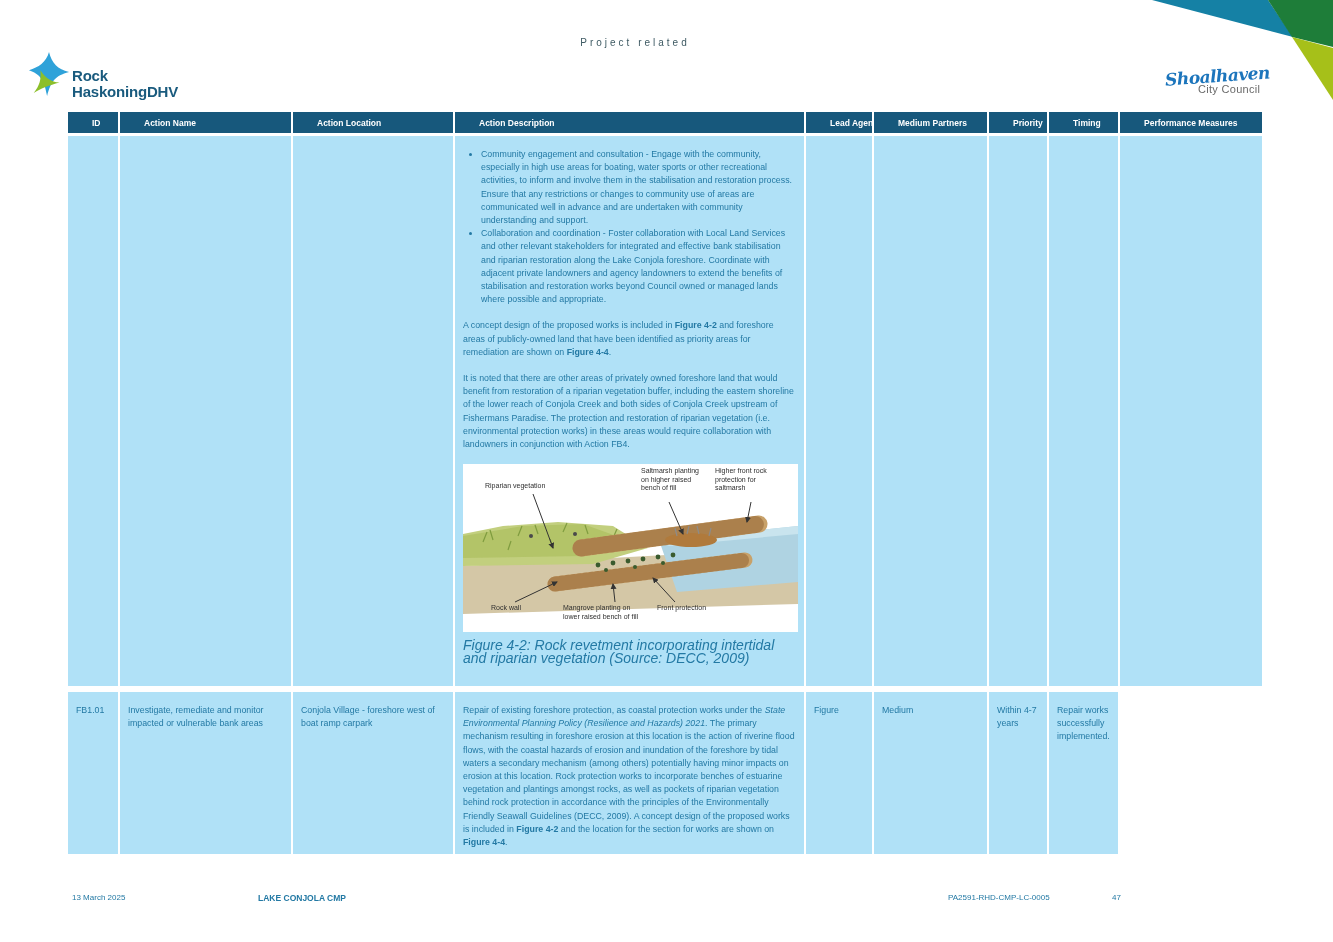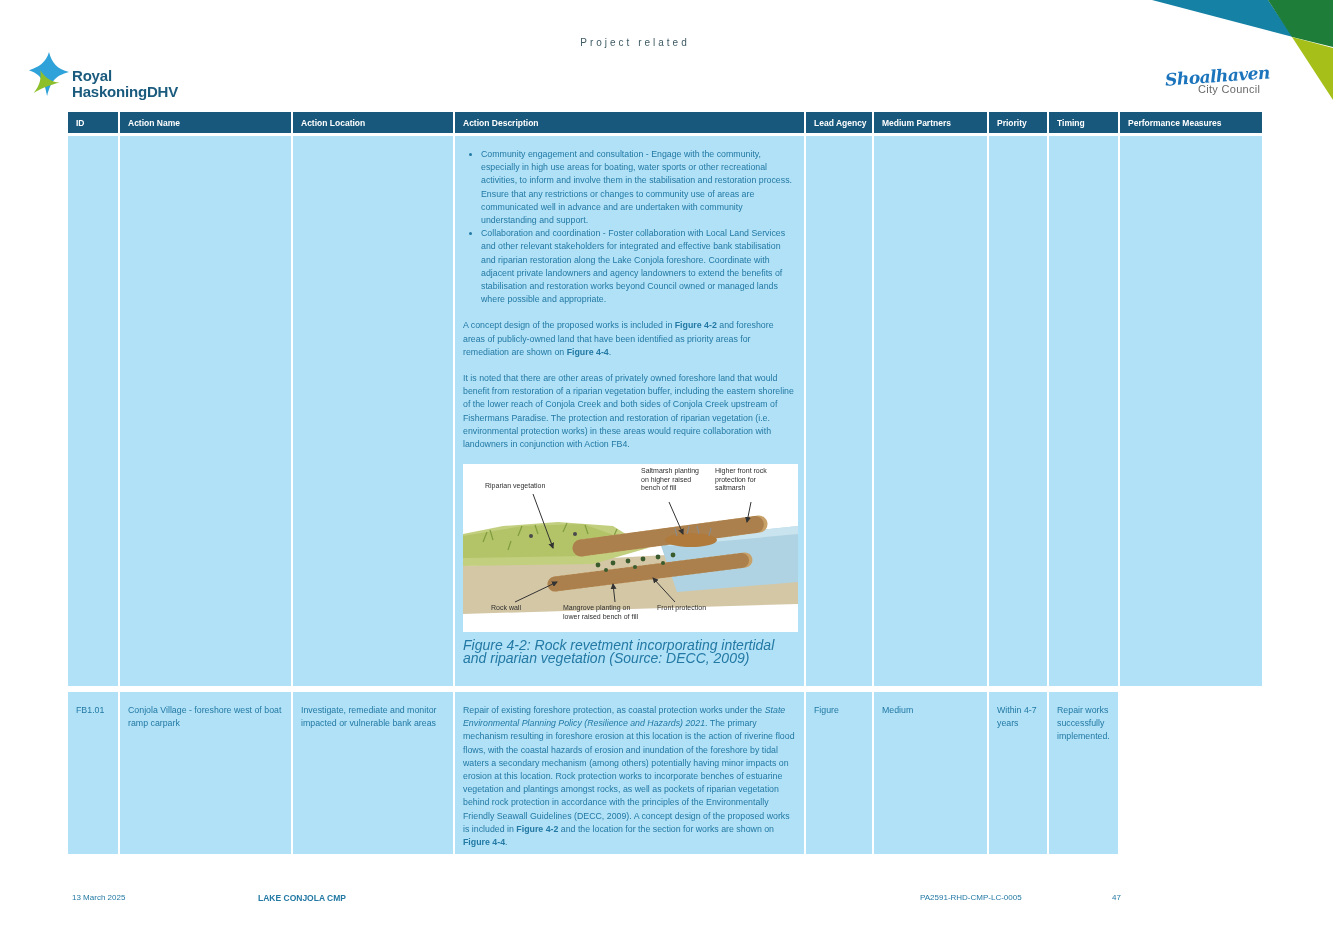--- a/index.html
+++ b/index.html
@@ -31,42 +31,42 @@
   .council{position:absolute;left:1165px;top:66px;width:120px;}
   .council-script{font-family:"DejaVu Serif",serif;font-style:italic;font-weight:bold;
     color:#1C75BC;font-size:17px;transform:rotate(-4deg);display:inline-block;letter-spacing:-0.5px;}
   .council-sub{font-size:11px;color:#6A6A6A;margin-left:33px;margin-top:-3px;letter-spacing:0.3px;}
 
   
   .cmp-table{position:absolute;left:68px;top:112px;width:1194px;}
   .trow{display:grid;grid-template-columns:50px 171px 160px 349px 66px 113px 58px 69px 142px;column-gap:2px;}
   .thead{margin-bottom:3px;}
   .thead .cell{background:var(--header-bg);color:#fff;font-weight:bold;font-size:8.5px;
-    padding:6px 4px 5px 8px;white-space:nowrap;overflow:hidden;}
+    padding:6px 4px 5px 24px;white-space:nowrap;overflow:hidden;}
   .tbody1{height:550px;margin-bottom:6px;}
   .tbody2{height:162px;}
   .tbody1 .cell,.tbody2 .cell{background:var(--cell-bg);color:var(--body-text);
     font-size:8.8px;line-height:13.2px;padding:12px 8px;}
   .cell{min-height:100%;}
   .desc-cell p{margin-top:13px;}
   .desc-cell ul{margin:0;padding-left:18px;}
   .desc-cell li{margin:0;}
   .pre{white-space:pre-line;}
 
   
   .fig-box{position:relative;width:335px;height:168px;background:#fff;margin-top:13px;}
   .fig-box svg{position:absolute;left:0;top:0;width:100%;height:100%;}
   .fig-label{position:absolute;font-size:7px;line-height:8.6px;color:#2F2F2F;white-space:pre-line;}
   .fig-caption{margin-top:7px;font-style:italic;font-size:14px;line-height:13.2px;color:var(--body-text);}
 
   
   .footer{position:absolute;top:893px;left:0;width:1333px;font-size:8px;color:var(--body-text);}
   .f-date{position:absolute;left:72px;}
   .f-title{position:absolute;left:258px;font-weight:bold;font-size:8.5px;}
-  .f-ref{position:absolute;left:920px;}
+  .f-ref{position:absolute;left:948px;}
   .f-page{position:absolute;left:1112px;}
 </style>
 </head>
 <body>
 
 <div class="page">
 
   <svg class="corner-deco" viewBox="0 0 200 110">
     <polygon points="19,0 135,0 160,37" fill="#1581A5"></polygon>
     <polygon points="135,0 200,0 200,47 159,37" fill="#1E7D39"></polygon>
@@ -74,21 +74,21 @@
   </svg>
 
   <div class="watermark">Project related</div>
 
   <div class="rhdhv">
     <svg viewBox="0 0 44 48">
       <path d="M22,1 C19,12 11,17 1,20 C12,24 17,29 20,47 C24,32 28,26 43,22 C31,19 25,13 22,1 Z" fill="#2FA2D9"></path>
       <path d="M6,44 C12,36 14,30 13,20 C18,28 24,32 33,33 C22,36 14,39 6,44 Z" fill="#8CBF2A"></path>
     </svg>
     <div class="rhdhv-text">
-      <div>Royal</div>
+      <div>Rock</div>
       <div>HaskoningDHV</div>
     </div>
   </div>
 
   <div class="council">
     <span class="council-script">Shoalhaven</span>
     <div class="council-sub">City Council</div>
   </div>
 
   <div class="cmp-table">
@@ -201,22 +201,22 @@
       </div>
       <div class="cell"></div>
       <div class="cell"></div>
       <div class="cell"></div>
       <div class="cell"></div>
       <div class="cell"></div>
     </div>
 
     <div class="trow tbody2">
       <div class="cell">FB1.01</div>
+      <div class="cell">Investigate, remediate and monitor impacted or vulnerable bank areas</div>
       <div class="cell">Conjola Village - foreshore west of boat ramp carpark</div>
-      <div class="cell">Investigate, remediate and monitor impacted or vulnerable bank areas</div>
       <div class="cell desc-cell"><span>Repair of existing foreshore protection, as coastal protection works under the </span><span style="font-style: italic;">State Environmental Planning Policy (Resilience and Hazards) 2021</span><span>. The primary mechanism resulting in foreshore erosion at this location is the action of riverine flood flows, with the coastal hazards of erosion and inundation of the foreshore by tidal waters a secondary mechanism (among others) potentially having minor impacts on erosion at this location. Rock protection works to incorporate benches of estuarine vegetation and plantings amongst rocks, as well as pockets of riparian vegetation behind rock protection in accordance with the principles of the Environmentally Friendly Seawall Guidelines (DECC, 2009). A concept design of the proposed works is included in </span><span style="font-weight: bold;">Figure 4-2</span><span> and the location for the section for works are shown on </span><span style="font-weight: bold;">Figure 4-4</span><span>.</span></div>
       <div class="cell">Figure</div>
       <div class="cell">Medium</div>
       <div class="cell">Within 4-7 years</div>
       <div class="cell">Repair works successfully implemented.</div>
     </div>
   </div>
 
   <div class="footer">
     <span class="f-date">13 March 2025</span>

